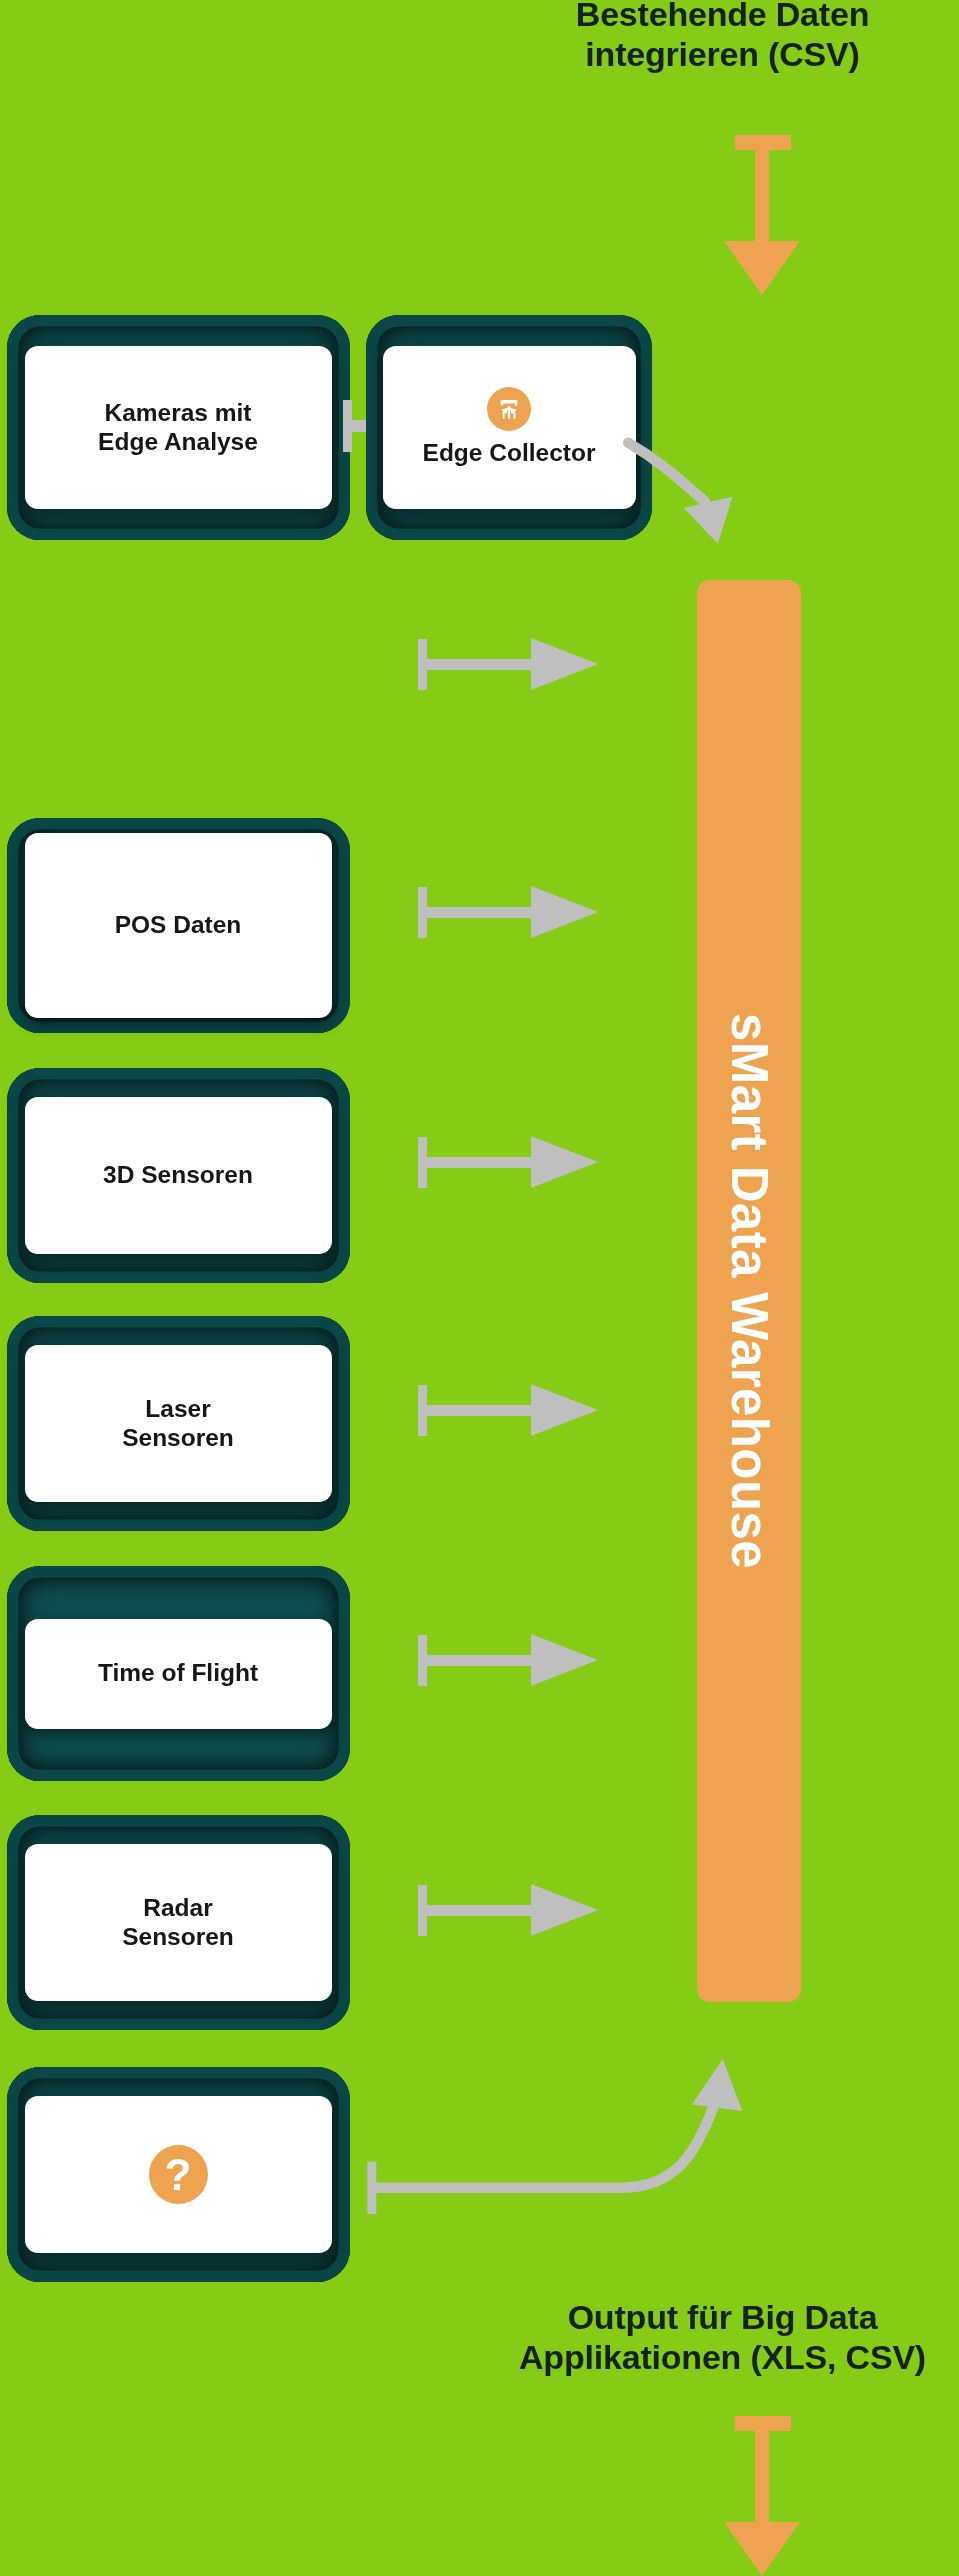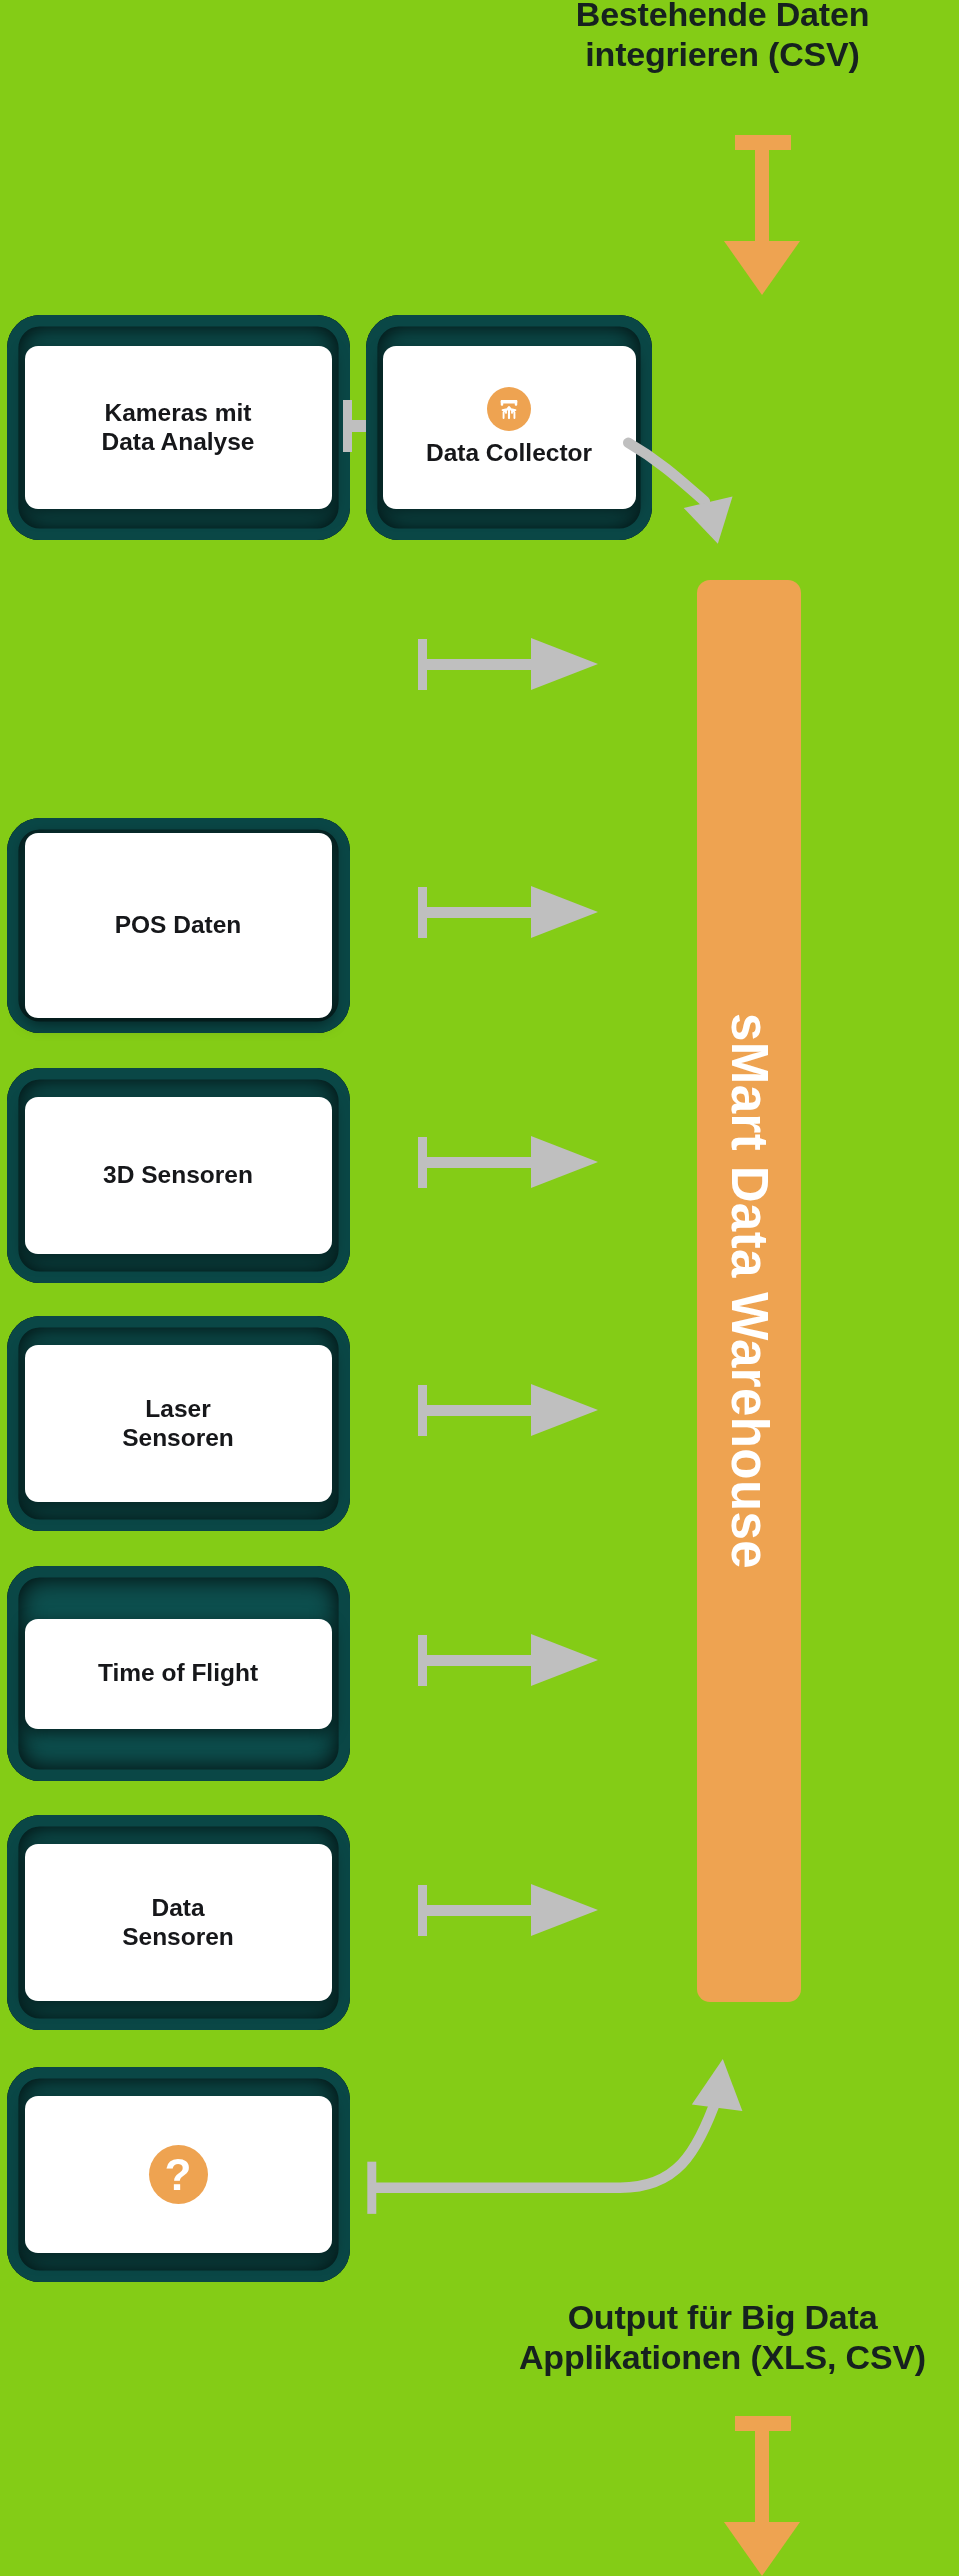--- a/index.html
+++ b/index.html
@@ -230,42 +230,42 @@
 
   <div class="v-arrow" id="arrow-top">
     <div class="cap"></div>
     <div class="shaft"></div>
     <div class="head"></div>
   </div>
 
   <div class="src-shell" id="box-kameras">
     <div class="src-card">
       <div class="src-label">Kameras mit
-Data Analyse</div>
+Edge Analyse</div>
     </div>
   </div>
 
   <div id="connector-edge">
     <div class="tail"></div>
     <div class="line"></div>
   </div>
 
   <div id="shell-edge">
     <div class="src-card">
       <div class="icon-circle">
         <svg width="28" height="28" viewBox="0 0 34 34" aria-hidden="true">
           <rect x="7" y="6" width="20" height="4.2" rx="1.4" fill="#ffffff"></rect>
           <rect x="7" y="6" width="3" height="7" rx="1.2" fill="#ffffff"></rect>
           <rect x="24" y="6" width="3" height="7" rx="1.2" fill="#ffffff"></rect>
           <path d="M17 28 L17 15 M17 15 L13.6 18.6 M17 15 L20.4 18.6" stroke="#ffffff" stroke-width="2.6" fill="none" stroke-linecap="round" stroke-linejoin="round"></path>
           <path d="M10.4 28 L10.4 21 L13 17.6 M13 17.6 L9.2 18.3 M13 17.6 L13.4 21.6" stroke="#ffffff" stroke-width="2.3" fill="none" stroke-linecap="round" stroke-linejoin="round"></path>
           <path d="M23.6 28 L23.6 21 L21 17.6 M21 17.6 L24.8 18.3 M21 17.6 L20.6 21.6" stroke="#ffffff" stroke-width="2.3" fill="none" stroke-linecap="round" stroke-linejoin="round"></path>
         </svg>
       </div>
-      <div class="src-label">Data Collector</div>
+      <div class="src-label">Edge Collector</div>
     </div>
   </div>
 
   <svg class="curve-svg" id="curve-edge" width="155" height="114" viewBox="0 0 190 140">
     <path d="M 10 12 C 48 34, 72 56, 104 84" stroke="#bfbfbf" stroke-width="13" fill="none" stroke-linecap="round"></path>
     <polygon points="78,92 138,78 120,136" fill="#bfbfbf"></polygon>
   </svg>
 
   <div id="warehouse">
     <div id="warehouse-label">sMart Data Warehouse</div>
@@ -317,21 +317,21 @@
     </div>
   </div>
   <div class="g-arrow" id="garrow-tof">
     <div class="tail"></div>
     <div class="line"></div>
     <div class="head"></div>
   </div>
 
   <div class="src-shell" id="box-radar">
     <div class="src-card">
-      <div class="src-label">Data
+      <div class="src-label">Radar
 Sensoren</div>
     </div>
   </div>
   <div class="g-arrow" id="garrow-radar">
     <div class="tail"></div>
     <div class="line"></div>
     <div class="head"></div>
   </div>
 
   <div class="src-shell" id="box-unknown">

